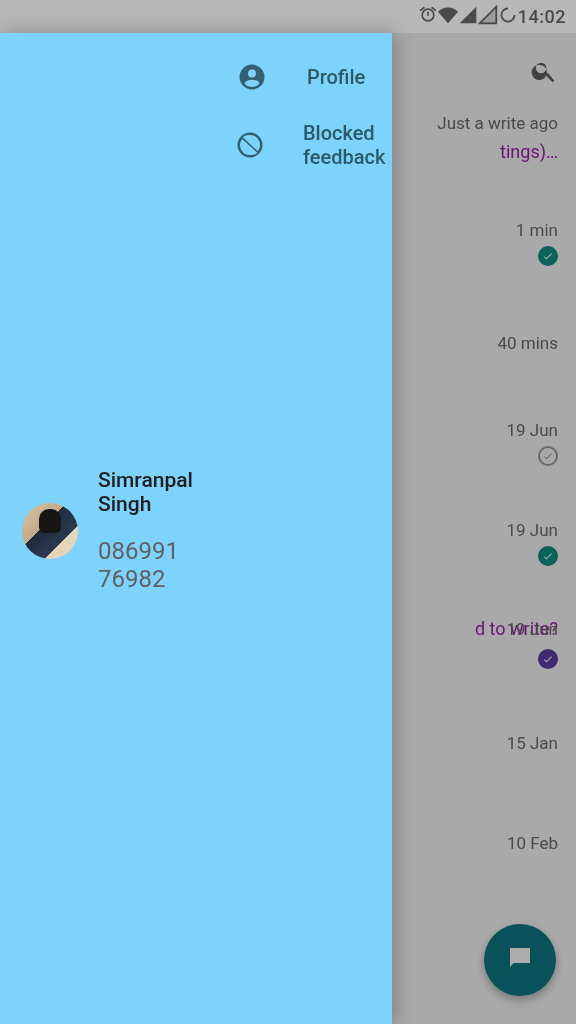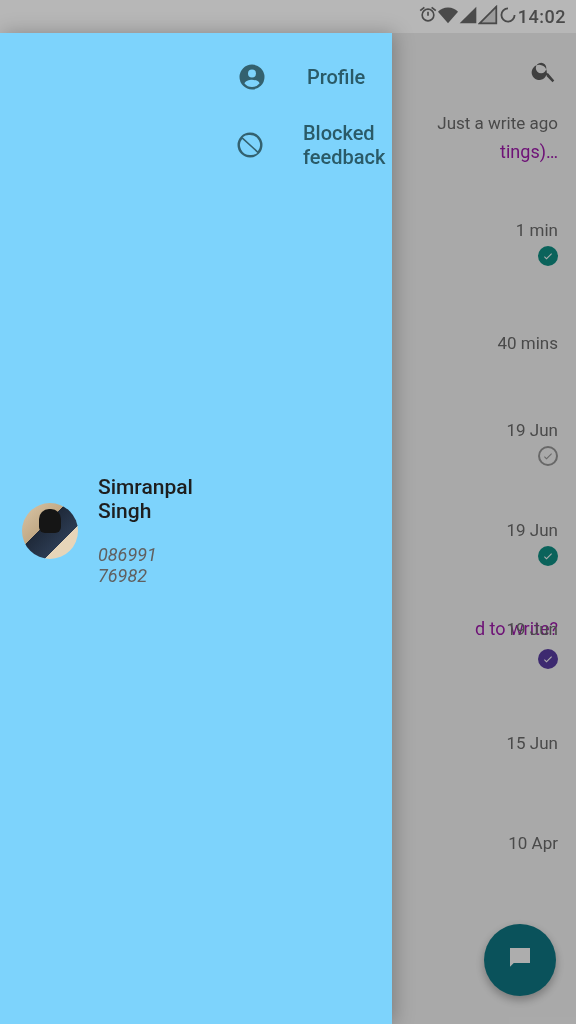--- a/index.html
+++ b/index.html
@@ -106,21 +106,21 @@
       position:relative;
       overflow:hidden;
     }
     .avatar::before {
       content:'';
       position:absolute; top:6px; left:50%; transform:translateX(-50%);
       width:22px; height:24px; border-radius:10px 10px 6px 6px;
       background:#151515;
     }
     .profile-name { font-size: 21px; font-weight: 500; color:#1e1e1e; }
-    .profile-phone { font-size: 18px; color:#606060; margin-top:21px;font-style:italic; }
+    .profile-phone { font-size: 24px; color:#606060; margin-top:21px; }
 
     .drawer-section { padding: 10px 0; }
     .drawer-divider { height:1px; background:#e3e3e3; }
 
     .nav-item {
       display:flex; align-items:center;
       height: 68px;
       padding: 0 22px;
       gap: 38px;
       cursor:pointer;
@@ -219,25 +219,25 @@
         <span class="bg-time">19 Jun</span>
       </div>
       <span class="status-icon purple" style="margin-top:-22px">
           <svg viewBox="0 0 24 24">
             <path d="M9 16.2l-3.5-3.5L4 14l5 5 11-11-1.5-1.5z"></path>
           </svg>
         </span>
     </div>
 
     <div class="bg-item">
-      <span class="bg-time">15 Jun</span>
-    </div>
-
-    <div class="bg-item">
-      <span class="bg-time">10 Apr</span>
+      <span class="bg-time">15 Jan</span>
+    </div>
+
+    <div class="bg-item">
+      <span class="bg-time">10 Feb</span>
     </div>
   </div>
 
   <div class="fab">
     <span>
       <svg viewBox="0 0 24 24">
           <path d="M4 4h16v12H7l-3 3zM6 7h12v2H6zm0 3h9v2H6z"></path>
         </svg>
     </span>
   </div>

